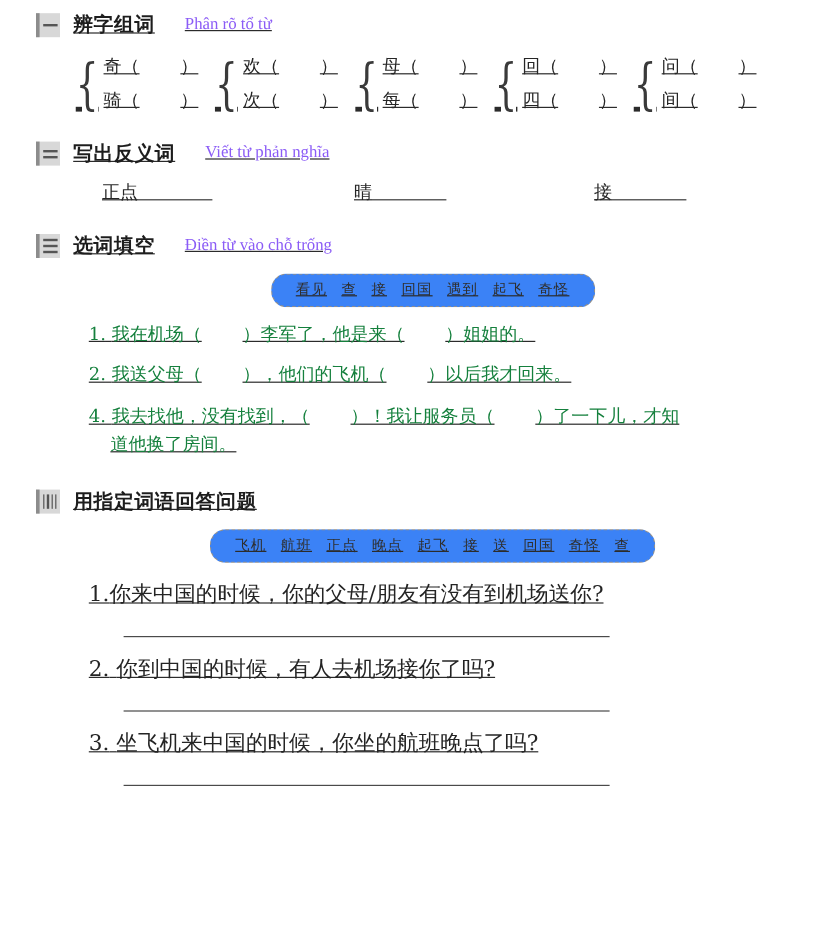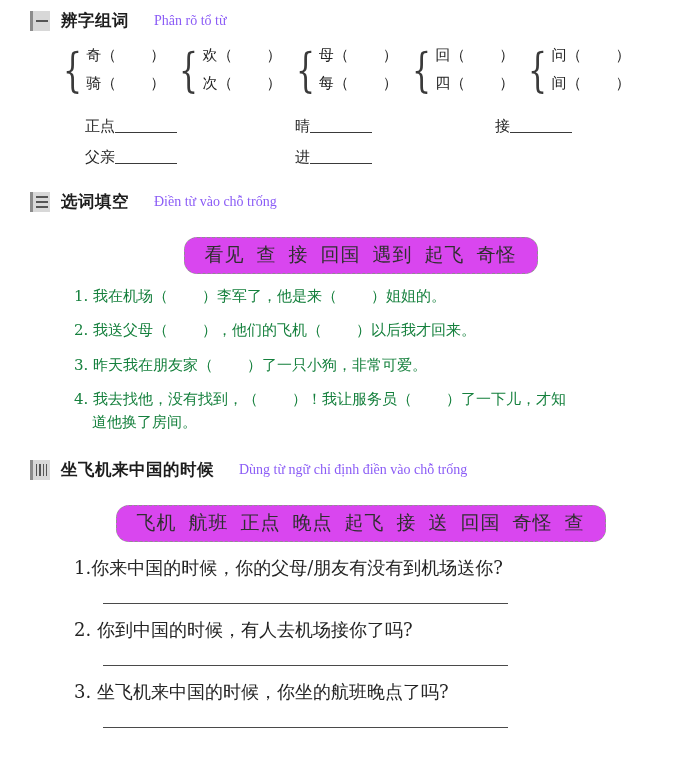--- a/index.html
+++ b/index.html
@@ -130,28 +130,28 @@
   .ant-item .ul {
     display: inline-block;
     width: 62px;
     border-bottom: 1.2px solid #3a3a3a;
     height: 15px;
     vertical-align: -2px;
   }
 
   
   .bank {
-    margin: 24px auto 0 auto;
-    background: #d946ef;
+    margin: 12px auto 0 auto;
+    background: #3b82f6;
     border: 1.6px dashed #8f8f8f;
     border-radius: 13px;
     padding: 4px 14px 5px 14px;
     display: table;
     font-family: "DejaVu Sans", "Liberation Sans", sans-serif;
-    font-size: 19px;
+    font-size: 12px;
     color: #2f2f2f;
     letter-spacing: 1px;
     white-space: nowrap;
   }
   .bank span { margin: 0 6px; }
 
   
   .q {
     font-size: 15px;
     margin: 11px 0 0 44px;
@@ -171,21 +171,21 @@
     font-family: "DejaVu Serif", "Liberation Serif", serif;
     white-space: nowrap;
   }
   .answer-line {
     width: 405px;
     border-bottom: 1.3px solid #4a4a4a;
     height: 1px;
     margin: 22px 0 0 73px;
   }
 
-  .sec { margin-left: 30px; }
+  .sec { margin-left: 30px; text-decoration: underline; }
   .sec1 { padding-top: 10px; }
   .sec2 { margin-top: 24px; }
   .sec3 { margin-top: 24px; }
   .sec4 { margin-top: 25px; }
 </style>
 </head>
 <body>
 
 <div class="page">
 
@@ -231,29 +231,33 @@
         <span class="brace">{</span>
         <span class="brace-cells">
           <span class="cell"><span>问（</span><span class="gap"></span><span class="paren">）</span></span>
           <span class="cell"><span>间（</span><span class="gap"></span><span class="paren">）</span></span>
         </span>
       </div>
     </div>
   </div>
 
   <div class="sec sec2">
+    <div class="sec-head">
+      <span class="num-icon">
+          <i></i>
+          <i></i>
+        </span>
+      <span class="sec-title">写出反义词</span>
+      <span class="sec-sub">Viết từ phản nghĩa</span>
+    </div>
 
     <div class="ant-row">
       <span class="ant-item" style="width:210px"><span>正点</span><span class="ul"></span></span>
       <span class="ant-item" style="width:200px"><span>晴</span><span class="ul"></span></span>
       <span class="ant-item"><span>接</span><span class="ul"></span></span>
-    </div>
-    <div class="ant-row">
-      <span class="ant-item" style="width:210px"><span>父亲</span><span class="ul"></span></span>
-      <span class="ant-item" style="width:200px"><span>进</span><span class="ul"></span></span>
     </div>
   </div>
 
   <div class="sec sec3">
     <div class="sec-head">
       <span class="num-icon">
           <i></i>
           <i></i>
           <i></i>
         </span>
@@ -273,40 +277,35 @@
 
     <div class="q">
       <span>1.</span>
       <span>我在机场（</span><span class="gap"></span><span>）李军了，他是来（</span><span class="gap"></span><span>）姐姐的。</span>
     </div>
     <div class="q">
       <span>2.</span>
       <span>我送父母（</span><span class="gap"></span><span>），他们的飞机（</span><span class="gap"></span><span>）以后我才回来。</span>
     </div>
     <div class="q">
-      <span>3.</span>
-      <span>昨天我在朋友家（</span><span class="gap"></span><span>）了一只小狗，非常可爱。</span>
-    </div>
-    <div class="q">
       <span>4.</span>
       <span>我去找他，没有找到，（</span><span class="gap"></span><span>）！我让服务员（</span><span class="gap"></span><span>）了一下儿，才知</span>
       <span class="cont">道他换了房间。</span>
     </div>
   </div>
 
   <div class="sec sec4">
     <div class="sec-head">
       <span class="num-icon four">
           <i></i>
           <i></i>
           <i></i>
           <i></i>
         </span>
-      <span class="sec-title">坐飞机来中国的时候</span>
-      <span class="sec-sub">Dùng từ ngữ chỉ định điền vào chỗ trống</span>
+      <span class="sec-title">用指定词语回答问题</span>
     </div>
 
     <div class="bank">
       <span>飞机</span>
       <span>航班</span>
       <span>正点</span>
       <span>晚点</span>
       <span>起飞</span>
       <span>接</span>
       <span>送</span>

